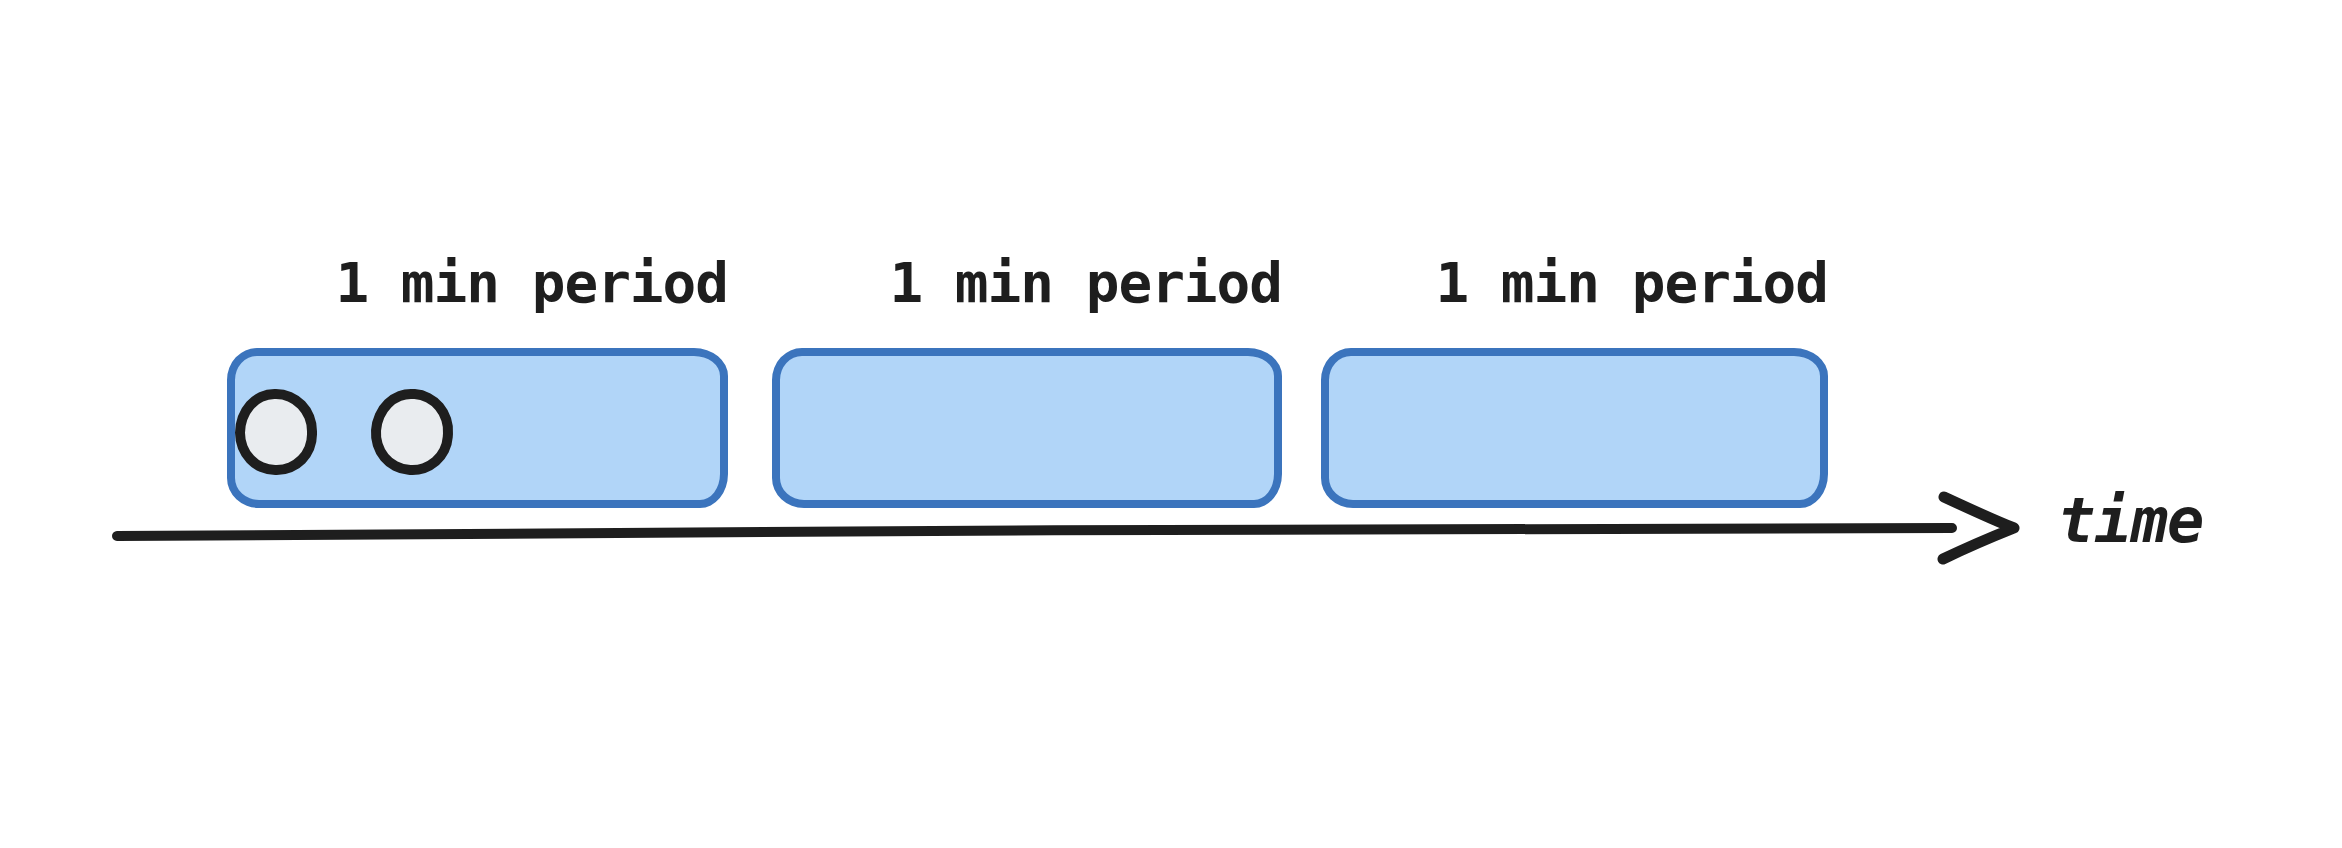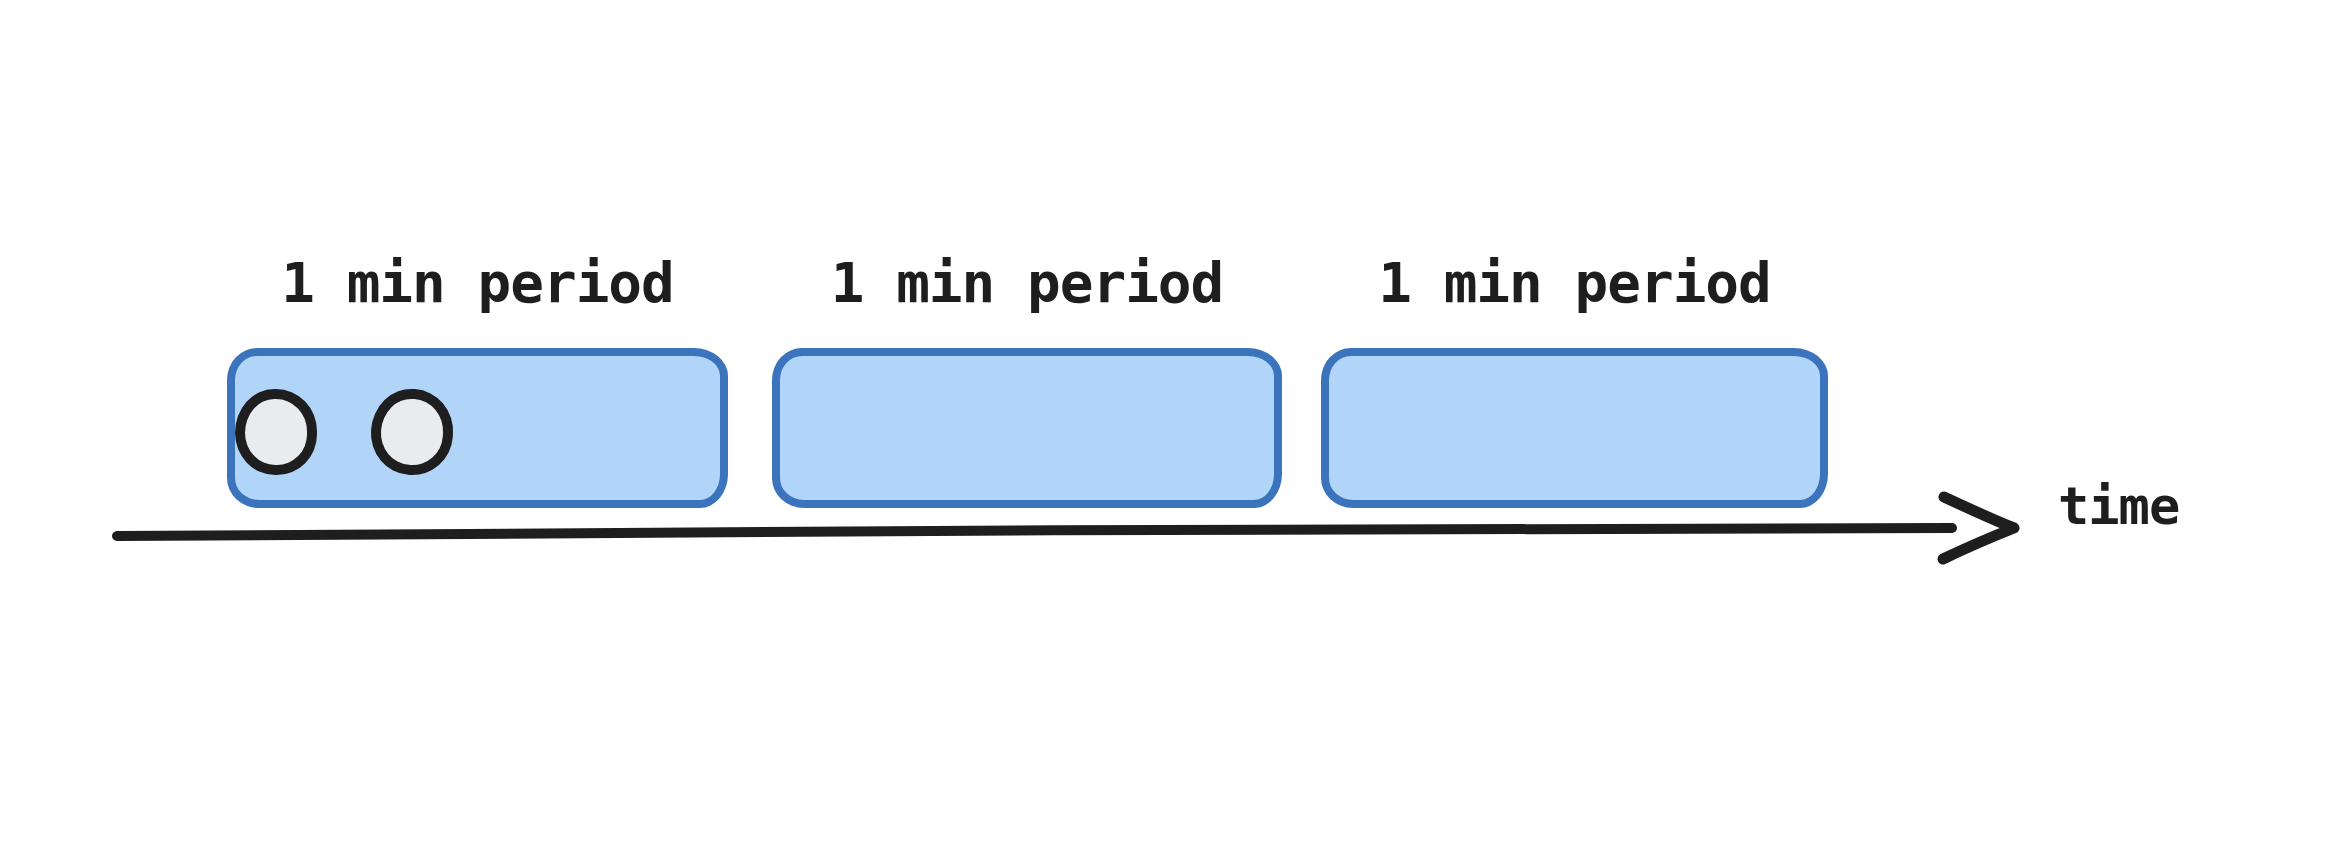--- a/index.html
+++ b/index.html
@@ -15,21 +15,21 @@
     overflow: hidden;
     font-family: "DejaVu Sans Mono", "Liberation Mono", monospace;
     color: var(--text, #1e1e1e);
   }
   .period {
     position: absolute;
     top: 248px;
   }
   .period-label {
     width: 100%;
-    text-align: center;
+    text-align: right;
     font-size: 56px;
     font-weight: bold;
     line-height: 70px;
     letter-spacing: -1px;
     white-space: nowrap;
     color: var(--text, #1e1e1e);
   }
   .period-box {
     position: absolute;
     top: 100px;  
@@ -65,27 +65,28 @@
     fill: none;
     stroke: var(--axis, #1e1e1e);
     stroke-linecap: round;
     stroke-linejoin: round;
   }
   .axis-line { stroke-width: 10px; }
   .axis-head { stroke-width: 11px; }
   .time-label {
     position: absolute;
     left: 2058px;
-    top: 473px;
-    font-size: 52px;
+    top: 488px;
+    font-size: 62px;
     font-weight: bold;
     letter-spacing: -1px;
     line-height: 66px;
     color: var(--text, #1e1e1e);
     white-space: nowrap;
+    font-style: italic;
   }
 </style>
 </head>
 <body>
 
 <div class="canvas">
 
   <div class="period" style="left:227px; width:501px;">
     <div class="period-label">1 min period</div>
     <div class="period-box">

